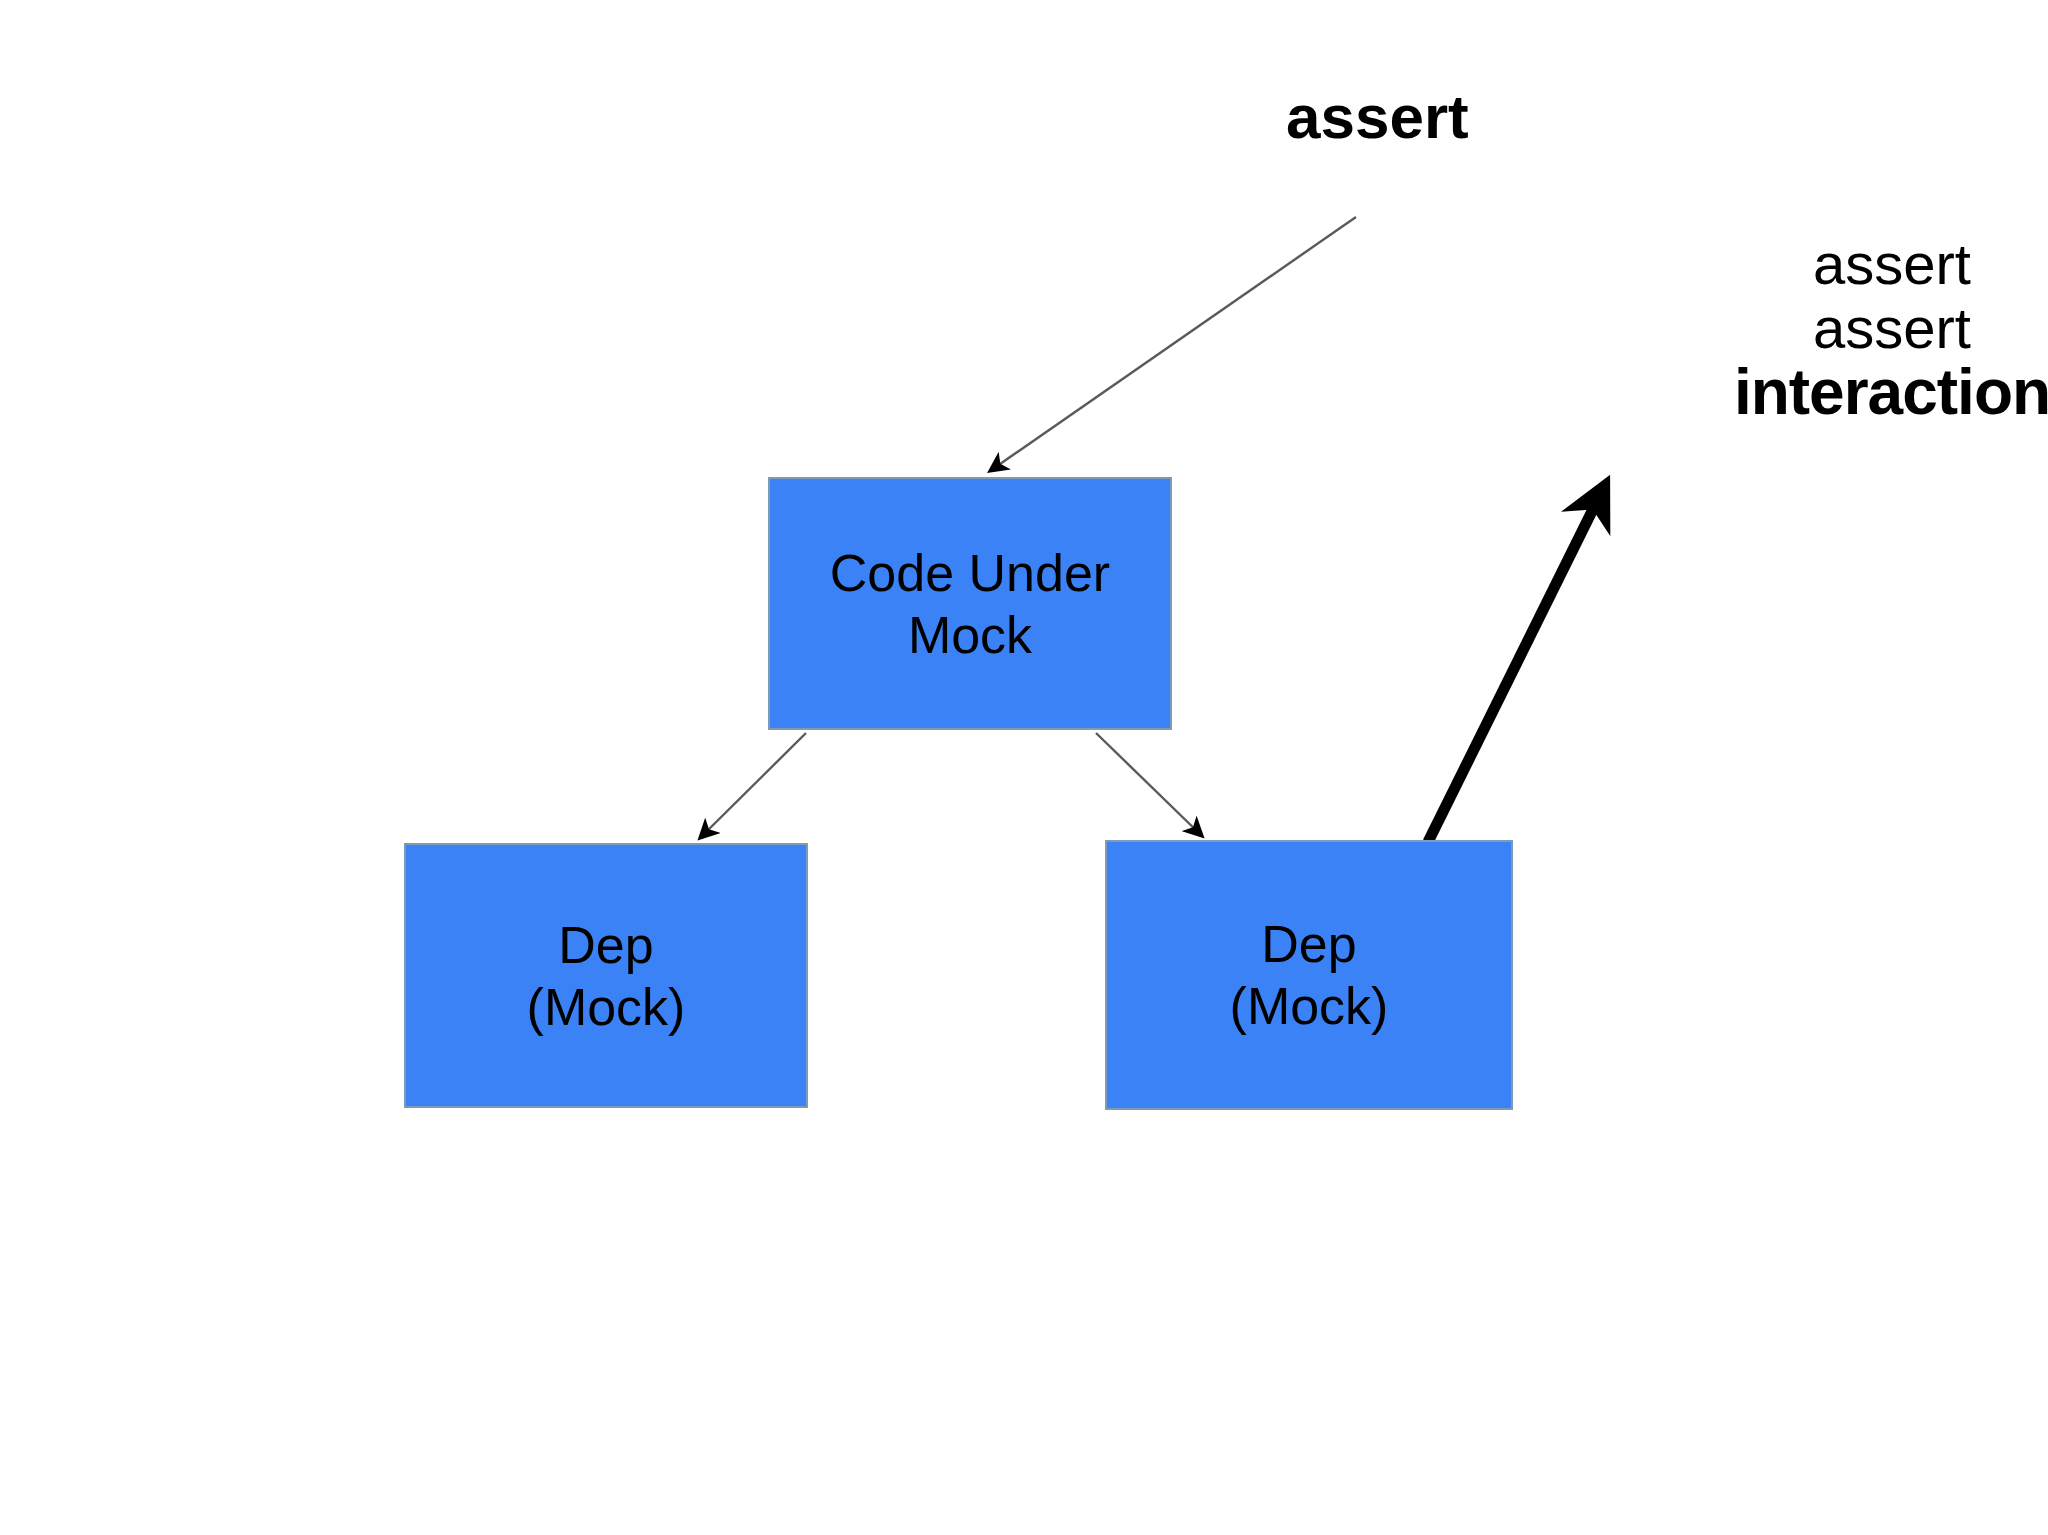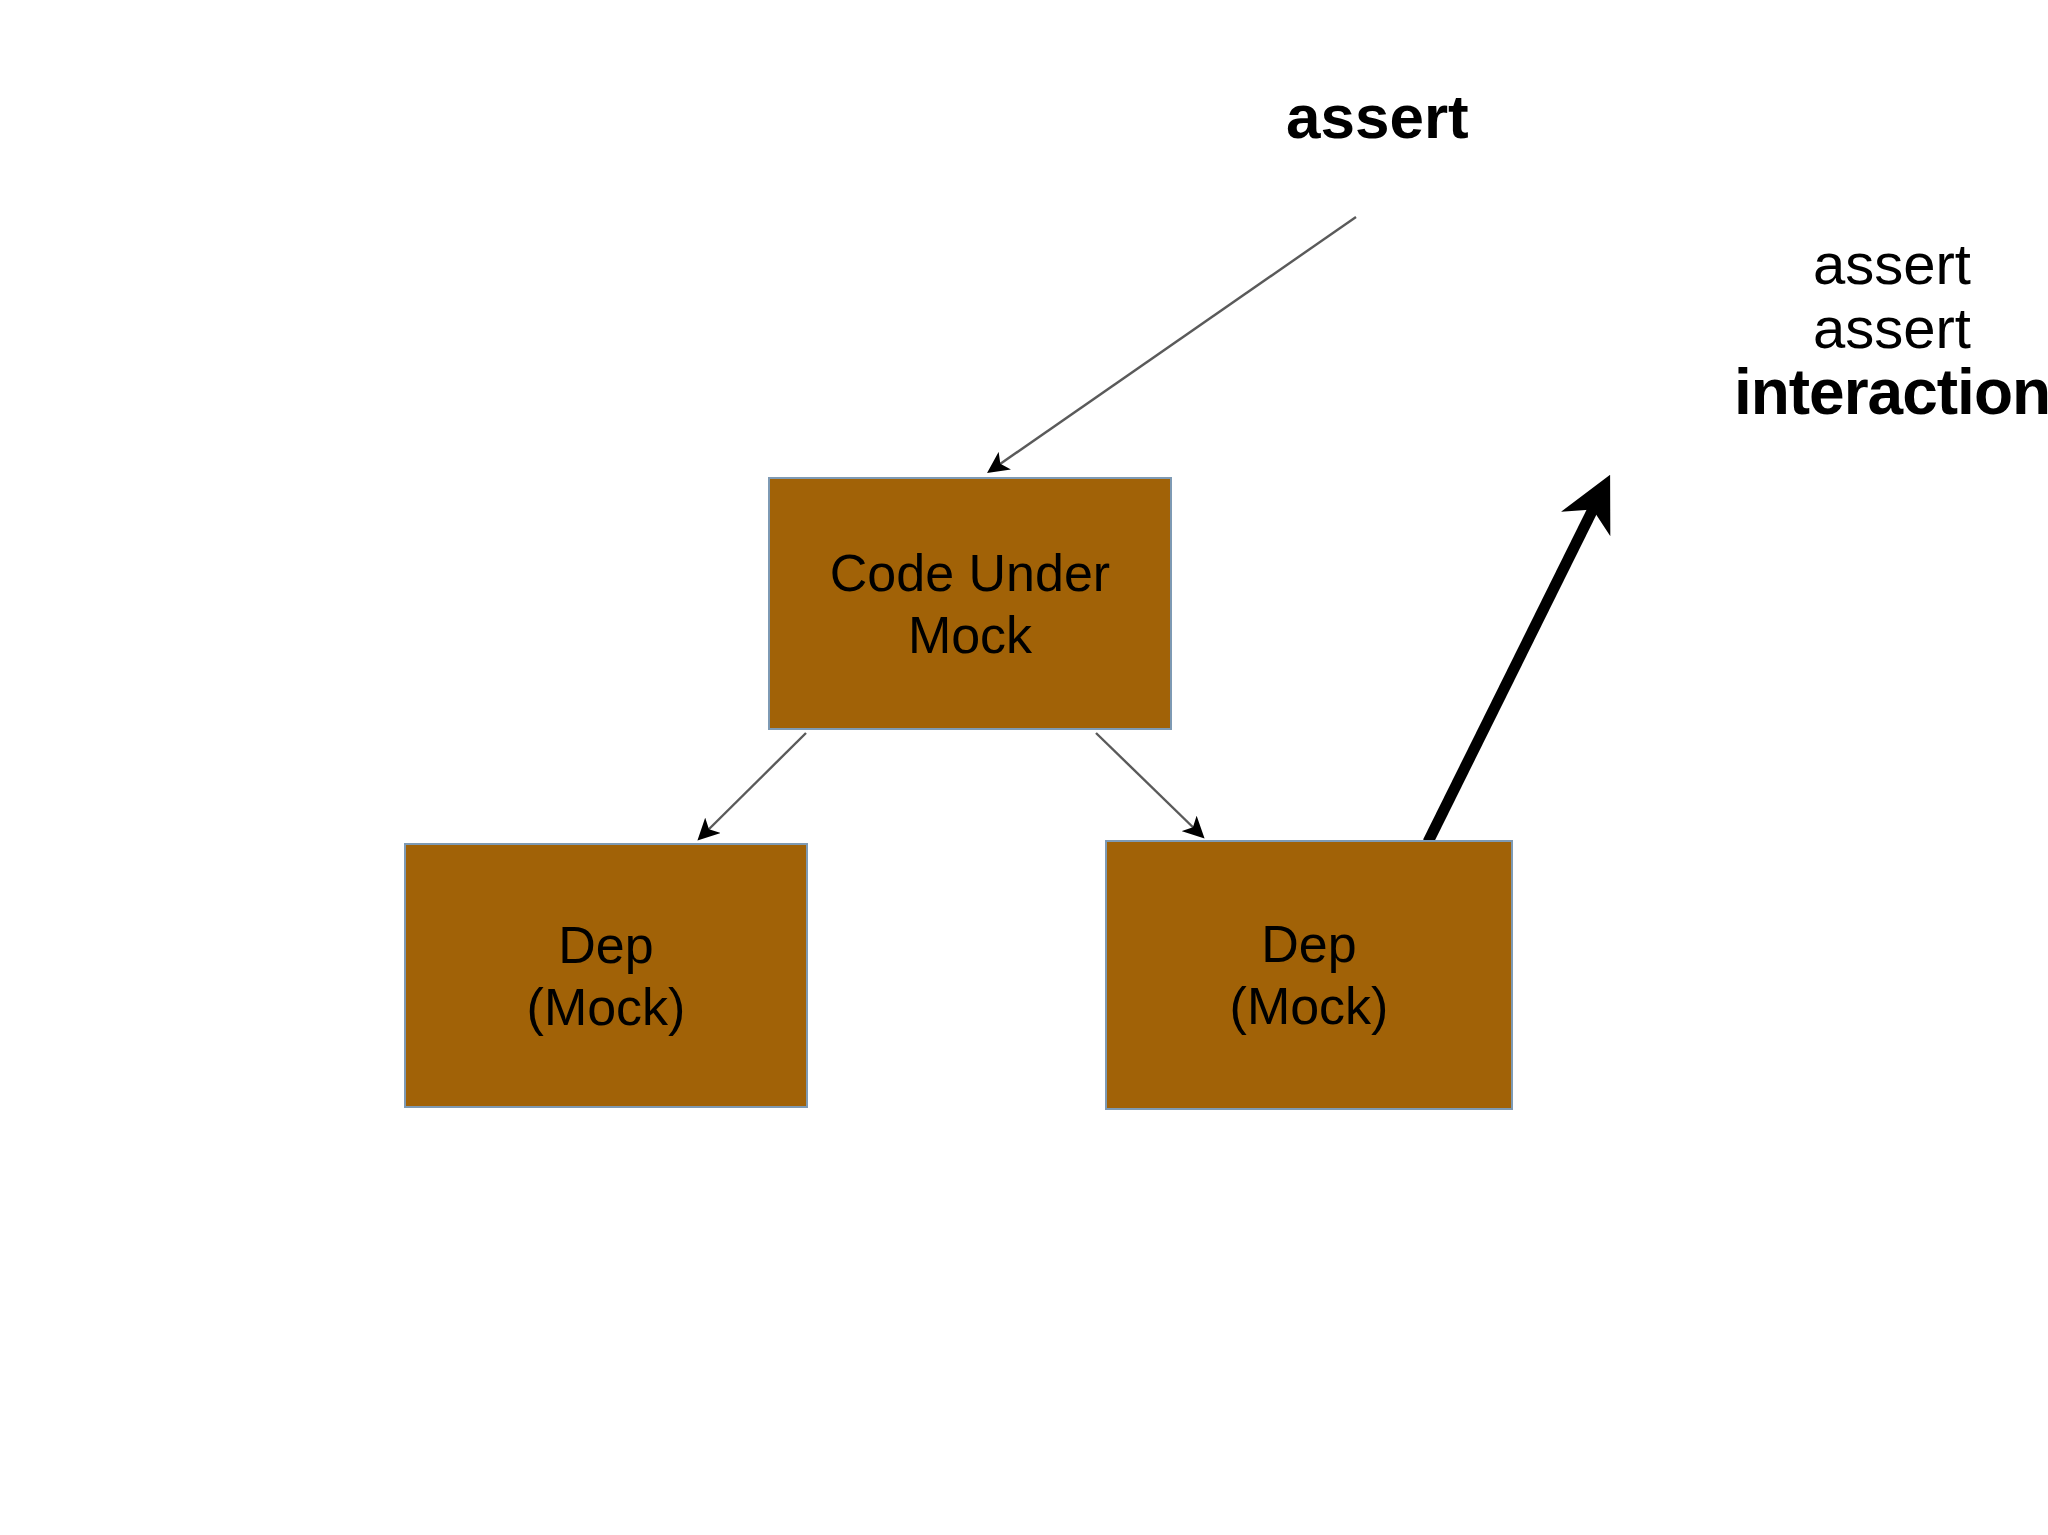--- a/index.html
+++ b/index.html
@@ -29,21 +29,21 @@
     top: 0;
     width: 2048px;
     height: 1535px;
     pointer-events: none;
   }
 
   
   .node {
     position: absolute;
     box-sizing: border-box;
-    background: #a16207;
+    background: #3b82f6;
     border: 2px solid #7E9AB4;
     display: flex;
     flex-direction: column;
     align-items: center;
     justify-content: center;
     text-align: center;
   }
   .node-line {
     font-size: 52px;
     line-height: 62px;

